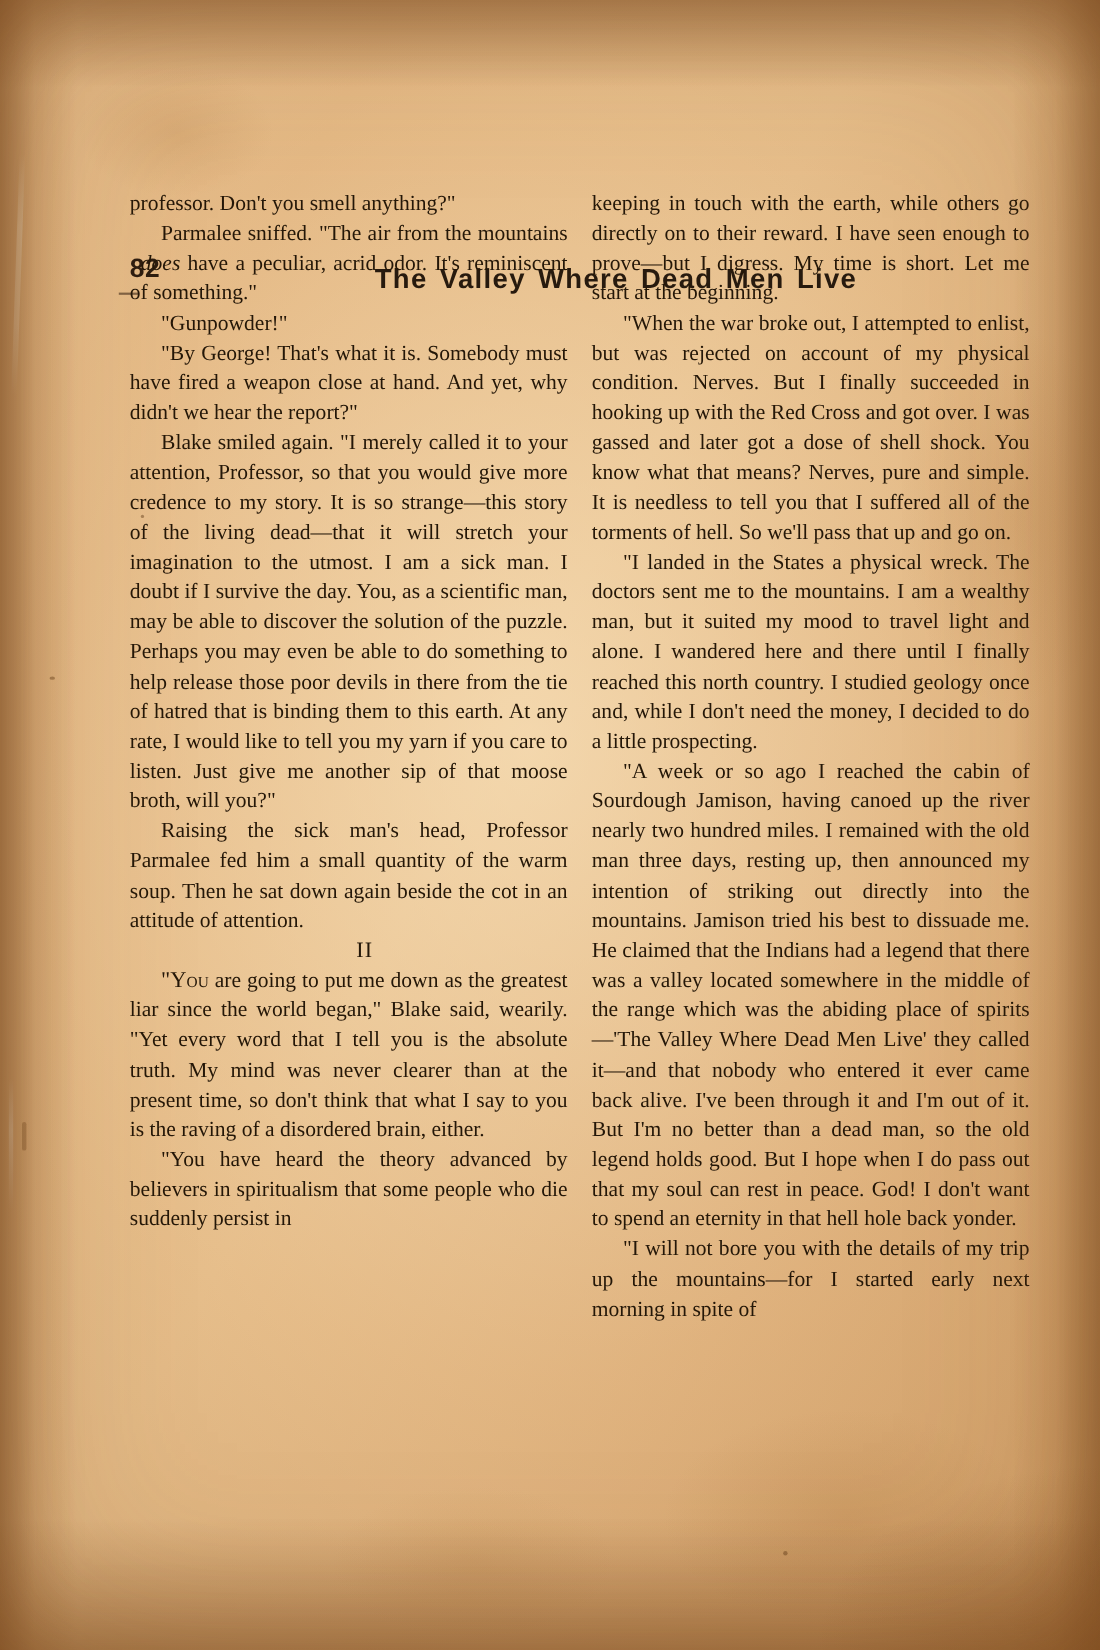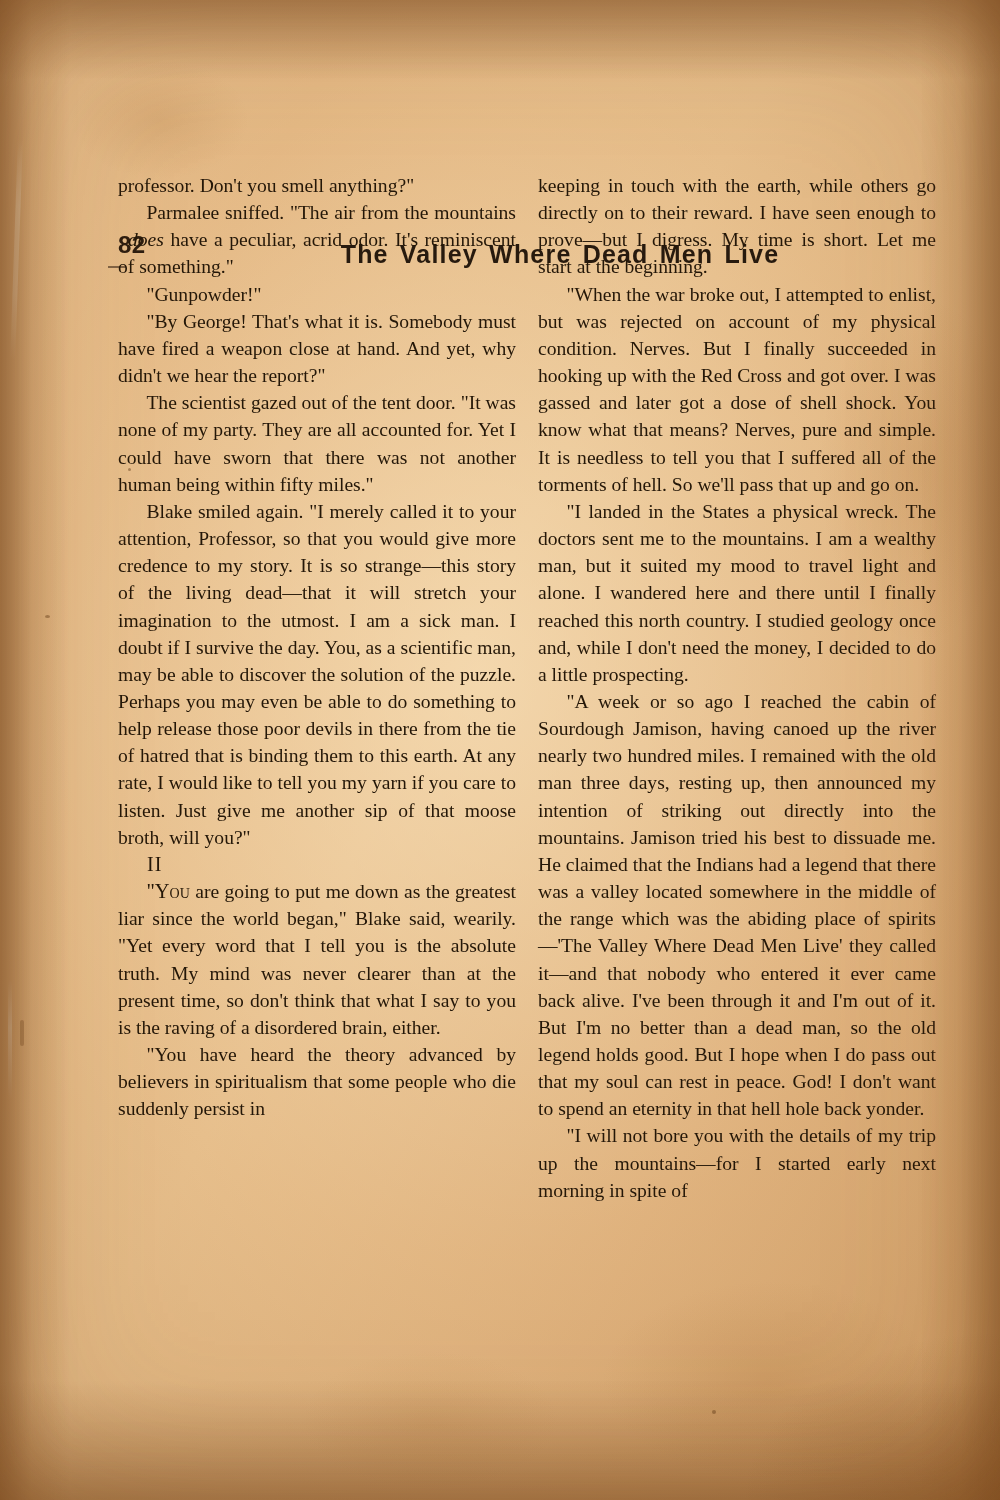--- a/index.html
+++ b/index.html
@@ -129,21 +129,21 @@
   #col-left { left: 118px; }
   #col-right { left: 538px; }
   .column p {
     margin: 0;
     text-indent: 1.45em;
   }
   .column p.noindent {
     text-indent: 0;
   }
   .section-num {
-    text-align: left;
+    text-align: center;
     margin: 14px 0 10px 0;
     text-indent: 0;
     font-size: 20px;
     letter-spacing: 1px;
   }
   .smallcaps {
     font-variant: small-caps;
     font-size: 20.5px;
   }
   em { font-style: italic; margin-left: 10px; }
@@ -200,22 +200,22 @@
     <div id="folio">82</div>
     <div id="running-title">The Valley Where Dead Men Live</div>
   </div>
 
   <div id="columns">
     <div class="column" id="col-left">
       <p class="noindent">professor.  Don't you smell anything?"</p>
       <p>Parmalee sniffed.  "The air from the mountains <em>does</em> have a peculiar, acrid odor.  It's reminiscent of something."</p>
       <p>"Gunpowder!"</p>
       <p>"By George!  That's what it is.  Somebody must have fired a weapon close at hand.  And yet, why didn't we hear the report?"</p>
-      <p>The scientist gazed out of the tent door.  "It was none of my party.  They are all accounted for.  Yet I could have sworn that there was not another human being within fifty miles."</p>
       <p>Blake smiled again.  "I merely called it to your attention, Professor, so that you would give more credence to my story.  It is so strange—this story of the living dead—that it will stretch your imagination to the utmost.  I am a sick man.  I doubt if I survive the day.  You, as a scientific man, may be able to discover the solution of the puzzle.  Perhaps you may even be able to do something to help release those poor devils in there from the tie of hatred that is binding them to this earth.  At any rate, I would like to tell you my yarn if you care to listen.  Just give me another sip of that moose broth, will you?"</p>
+      <p>Raising the sick man's head, Professor Parmalee fed him a small quantity of the warm soup.  Then he sat down again beside the cot in an attitude of attention.</p>
       <p class="section-num">II</p>
       <p><span class="smallcaps">"You</span> are going to put me down as the greatest liar since the world began," Blake said, wearily.  "Yet every word that I tell you is the absolute truth.  My mind was never clearer than at the present time, so don't think that what I say to you is the raving of a disordered brain, either.</p>
       <p>"You have heard the theory advanced by believers in spiritualism that some people who die suddenly persist in</p>
     </div>
 
     <div class="column" id="col-right">
       <p class="noindent">keeping in touch with the earth, while others go directly on to their reward.  I have seen enough to prove—but I digress.  My time is short.  Let me start at the beginning.</p>
       <p>"When the war broke out, I attempted to enlist, but was rejected on account of my physical condition.  Nerves.  But I finally succeeded in hooking up with the Red Cross and got over.  I was gassed and later got a dose of shell shock.  You know what that means?  Nerves, pure and simple.  It is needless to tell you that I suffered all of the torments of hell.  So we'll pass that up and go on.</p>
       <p>"I landed in the States a physical wreck.  The doctors sent me to the mountains.  I am a wealthy man, but it suited my mood to travel light and alone.  I wandered here and there until I finally reached this north country.  I studied geology once and, while I don't need the money, I decided to do a little prospecting.</p>
       <p>"A week or so ago I reached the cabin of Sourdough Jamison, having canoed up the river nearly two hundred miles.  I remained with the old man three days, resting up, then announced my intention of striking out directly into the mountains.  Jamison tried his best to dissuade me.  He claimed that the Indians had a legend that there was a valley located somewhere in the middle of the range which was the abiding place of spirits—'The Valley Where Dead Men Live' they called it—and that nobody who entered it ever came back alive.  I've been through it and I'm out of it.  But I'm no better than a dead man, so the old legend holds good.  But I hope when I do pass out that my soul can rest in peace.  God!  I don't want to spend an eternity in that hell hole back yonder.</p>

